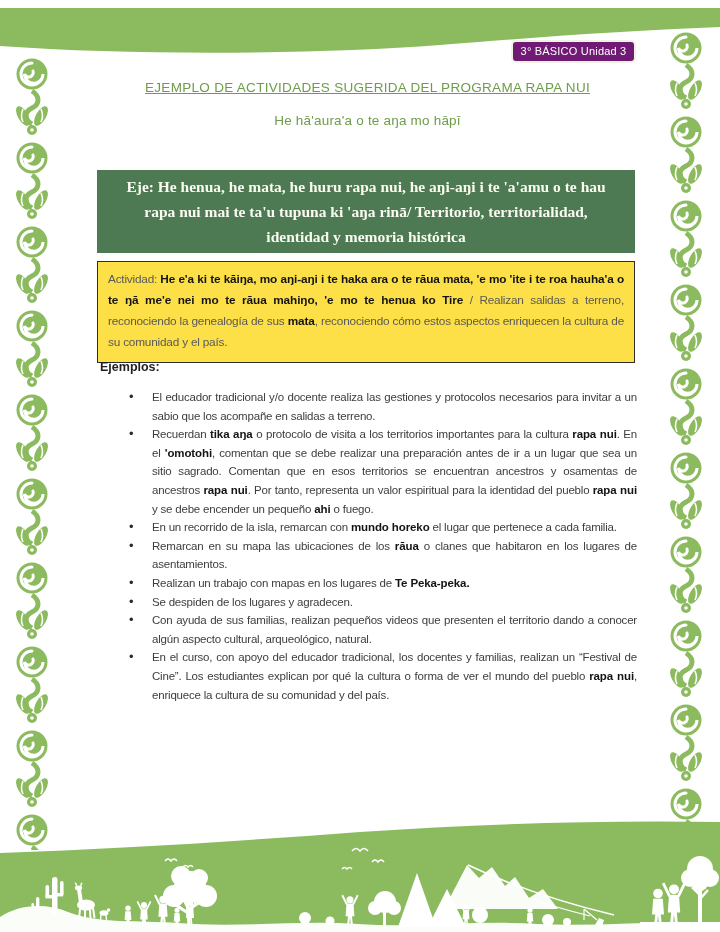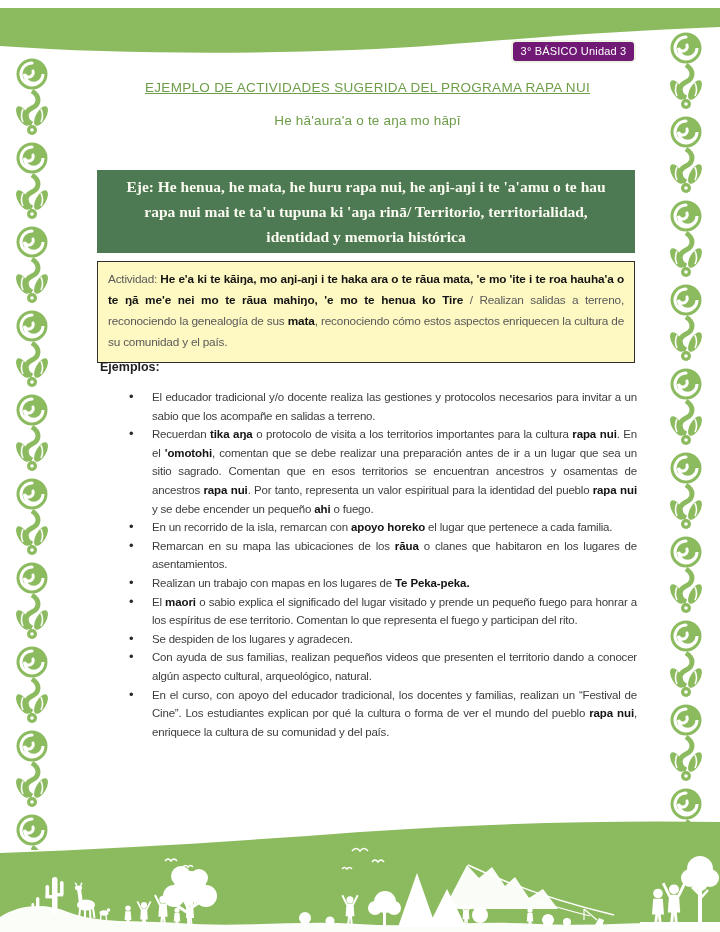--- a/index.html
+++ b/index.html
@@ -34,21 +34,21 @@
     position:absolute;top:157px;left:97px;width:538px;height:83px;
     background:#4d7a52;box-sizing:border-box;padding:5px 16px;
     display:flex;align-items:center;justify-content:flex-start;margin-top:13px;
   }
   .eje-text{
     color:#fbfbf2;font-family:"Liberation Serif",serif;font-weight:700;
     font-size:15.5px;line-height:25px;text-align:center;
   }
   .actividad-box{
     position:absolute;top:261px;left:97px;width:538px;box-sizing:border-box;
-    border:1.6px solid #2e2e2e;background:#fef9c3;padding:7px 10px 9px;
+    border:1.6px solid #2e2e2e;background:#fde047;padding:7px 10px 9px;
     font-size:11.8px;line-height:21px;letter-spacing:-0.2px;
     text-align:justify;color:#595959;
   }
   .examples-heading{
     position:absolute;top:360px;left:100px;
     font-size:12.5px;font-weight:700;color:#1f1f1f;
   }
   .examples-list-wrap{
     position:absolute;top:388px;left:100px;width:537px;
   }
@@ -111,24 +111,23 @@
 
 <div class="actividad-box">
   <span><span class="seg-gray">Actividad: </span><span class="seg-bold">He e'a ki te kāiŋa, mo aŋi-aŋi i te haka ara o te rāua mata, 'e mo 'ite i te roa hauha'a o te ŋā me'e nei mo te rāua mahiŋo, 'e mo te henua ko Tire </span><span class="seg-gray">/ Realizan salidas a terreno, reconociendo la genealogía de sus </span><span class="seg-bold">mata</span><span class="seg-gray">, reconociendo cómo estos aspectos enriquecen la cultura de su comunidad y el país.</span></span>
 </div>
 
 <div class="examples-heading">Ejemplos:</div>
 <div class="examples-list-wrap">
   <ul class="examples-list">
       <li><span>El educador tradicional y/o docente realiza las gestiones y protocolos necesarios para invitar a un sabio que los acompañe en salidas a terreno.</span></li>
       <li><span>Recuerdan </span><span class="seg-bold">tika aŋa</span><span> o protocolo de visita a los territorios importantes para la cultura </span><span class="seg-bold">rapa nui</span><span>. En el </span><span class="seg-bold">'omotohi</span><span>, comentan que se debe realizar una preparación antes de ir a un lugar que sea un sitio sagrado. Comentan que en esos territorios se encuentran ancestros y osamentas de ancestros </span><span class="seg-bold">rapa nui</span><span>. Por tanto, representa un valor espiritual para la identidad del pueblo </span><span class="seg-bold">rapa nui</span><span> y se debe encender un pequeño </span><span class="seg-bold">ahi</span><span> o fuego.</span></li>
-      <li><span>En un recorrido de la isla, remarcan con </span><span class="seg-bold">apoyo horeko</span><span> el lugar que pertenece a cada familia.</span></li>
+      <li><span>En un recorrido de la isla, remarcan con </span><span class="seg-bold">mundo horeko</span><span> el lugar que pertenece a cada familia.</span></li>
       <li><span>Remarcan en su mapa las ubicaciones de los </span><span class="seg-bold">rāua</span><span> o clanes que habitaron en los lugares de asentamientos.</span></li>
       <li><span>Realizan un trabajo con mapas en los lugares de </span><span class="seg-bold">Te Peka-peka.</span></li>
-      <li><span>El </span><span class="seg-bold">maori</span><span> o sabio explica el significado del lugar visitado y prende un pequeño fuego para honrar a los espíritus de ese territorio. Comentan lo que representa el fuego y participan del rito.</span></li>
       <li><span>Se despiden de los lugares y agradecen.</span></li>
       <li><span>Con ayuda de sus familias, realizan pequeños videos que presenten el territorio dando a conocer algún aspecto cultural, arqueológico, natural.</span></li>
       <li><span>En el curso, con apoyo del educador tradicional, los docentes y familias, realizan un “Festival de Cine”. Los estudiantes explican por qué la cultura o forma de ver el mundo del pueblo </span><span class="seg-bold">rapa nui</span><span>, enriquece la cultura de su comunidad y del país.</span></li>
     </ul>
 </div>
 
 <div class="footer-illustration">
   <svg width="720" height="115" viewBox="0 0 720 115">
     <defs>
       <g id="p1" fill="#ffffff">

